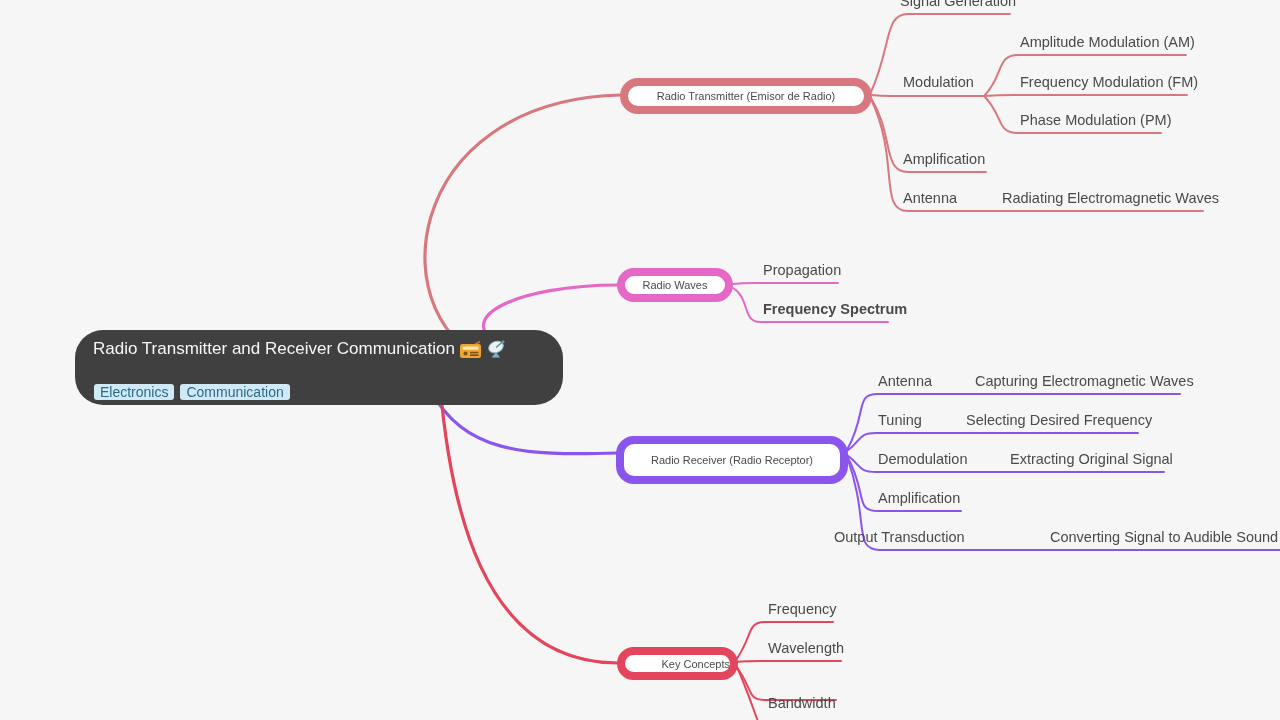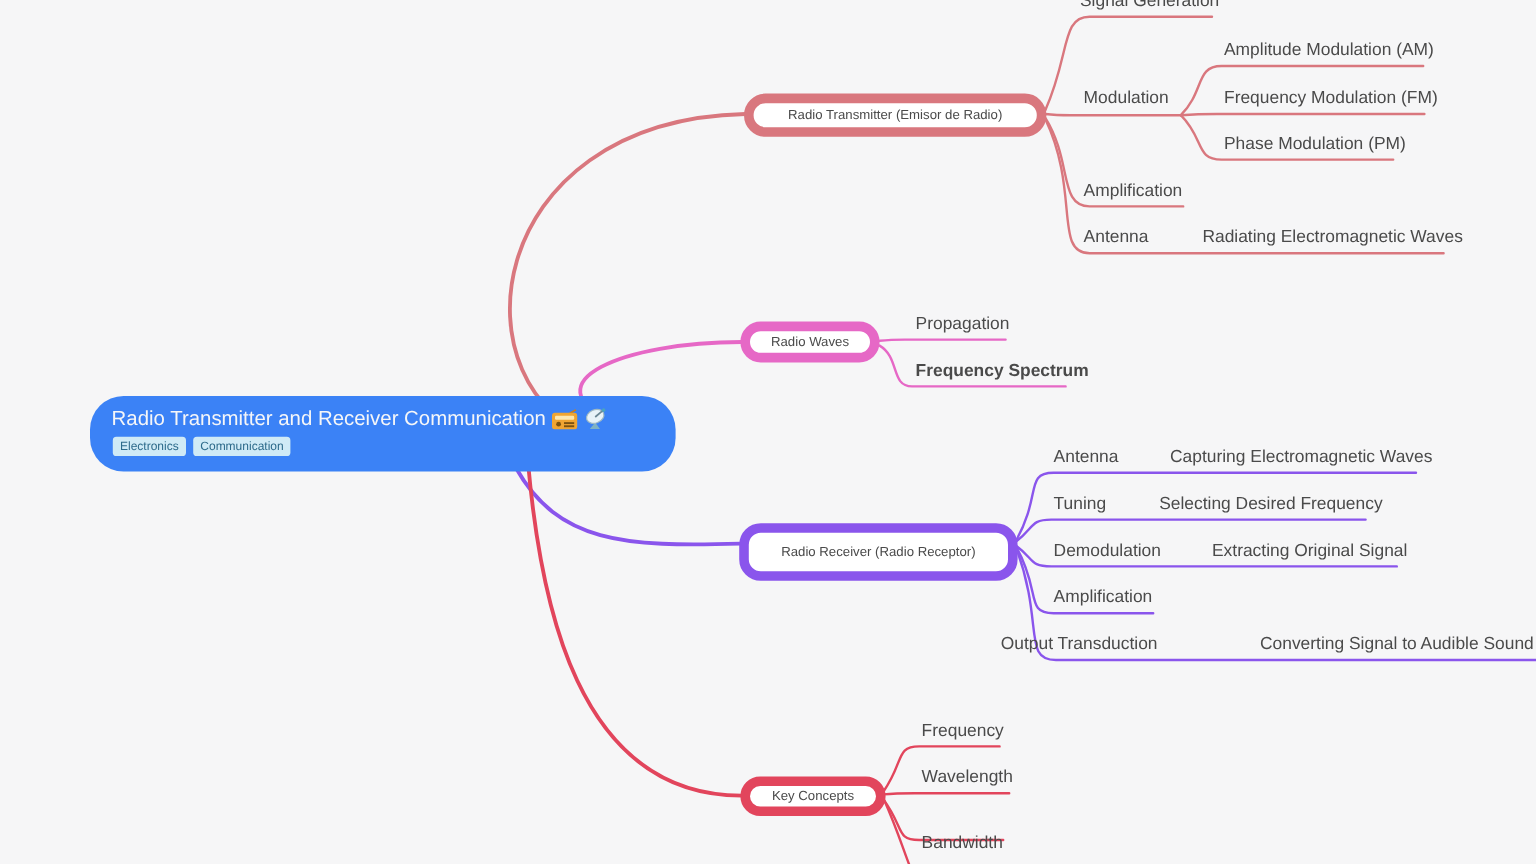--- a/index.html
+++ b/index.html
@@ -14,34 +14,34 @@
     font-size:14.5px; color:#4a4a4a; white-space:nowrap;
   }
   .pill {
     position:absolute; background:#ffffff; border:8px solid #737373;
     border-radius:18px; display:flex; align-items:center; justify-content:center;
     font-size:11px; color:#4a4a4a; white-space:nowrap; box-sizing:border-box;
   }
   .pill.transmitter { left:620px; top:78px;  width:252px; height:36px; border-color:#d9777e; }
   .pill.waves       { left:617px; top:268px; width:116px; height:34px; border-color:#e668c6; }
   .pill.receiver    { left:616px; top:436px; width:232px; height:48px; border-color:#8a55ec; }
-  .pill.keyconcepts { left:617px; top:647px; width:121px; height:33px; border-color:#e2455c; }
+  .pill.keyconcepts { left:617px; top:647px; width:121px; height:33px; border-color:#e2455c;justify-content:flex-end; }
   .root {
-    position:absolute; left:75px; top:330px; width:488px; height:63px;
-    background:#3b82f6; border-radius:28px; box-sizing:border-box;
+    position:absolute; left:75px; top:330px; width:488px; height:75px;
+    background:#404040; border-radius:28px; box-sizing:border-box;
     padding:9px 18px 16px 18px;
   }
   .root-title {
     font-size:17px; color:#f5f6f8; display:flex; align-items:center; gap:5px;
     white-space:nowrap;
   }
   .root-tags { margin-top:5px; display:flex; gap:6px; margin-left:1px; }
   .tag {
-    background:#cfeaf6; color:#2d6a8a; font-size:10px;
-    padding:1.5px 6px; border-radius:3px; line-height:13px;
+    background:#cfeaf6; color:#2d6a8a; font-size:14px;
+    padding:1.5px 6px; border-radius:3px; line-height:13px;margin-top:20px;
   }
   .icon { display:inline-flex; align-items:center; }
 </style>
 </head>
 <body>
 
 <svg id="links" width="1280" height="720" viewBox="0 0 1280 720" fill="none" stroke-linecap="round">
 
   <path stroke-width="3.2" d="M 500,368 C 375,325 400,100 621,95" stroke="#d9777e"></path>
   <path stroke-width="3.2" d="M 510,352 C 440,318 520,285 618,285" stroke="#e668c6"></path>

